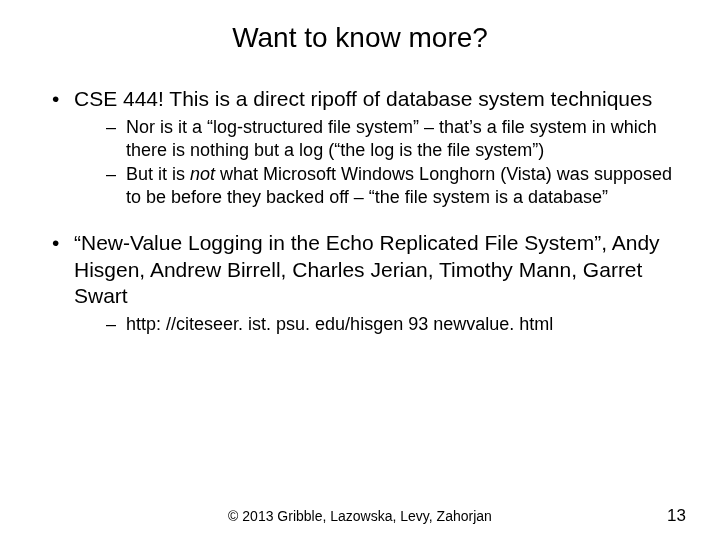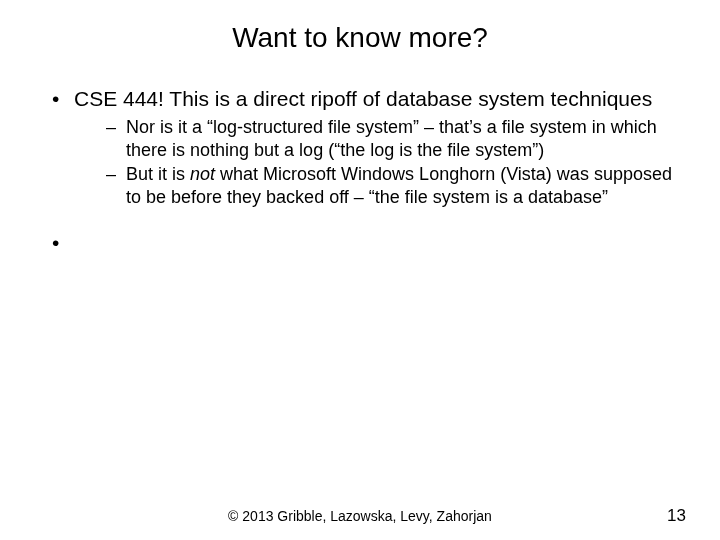--- a/index.html
+++ b/index.html
@@ -101,20 +101,26 @@
           <li>
             <span>Nor is it a “log-structured file system” – that’s a file system in which there is nothing but a log (“the log is the file system”)</span>
           </li>
           <li>
             <span>But it is </span><span class="italic">not</span><span> what Microsoft Windows Longhorn (Vista) was supposed to be before they backed off – “the file system is a database”</span>
           </li>
         </ul>
       </li>
 
       <li>
+        <span>“New-Value Logging in the Echo Replicated File System”, Andy Hisgen, Andrew Birrell, Charles Jerian, Timothy Mann, Garret Swart</span>
+        <ul class="level2">
+          <li>
+            <span>http: //citeseer. ist. psu. edu/hisgen 93 newvalue. html</span>
+          </li>
+        </ul>
       </li>
 
     </ul>
   </div>
 
   <div class="footer">© 2013 Gribble, Lazowska, Levy, Zahorjan</div>
   <div class="pagenum">13</div>
 
 </div>
 

